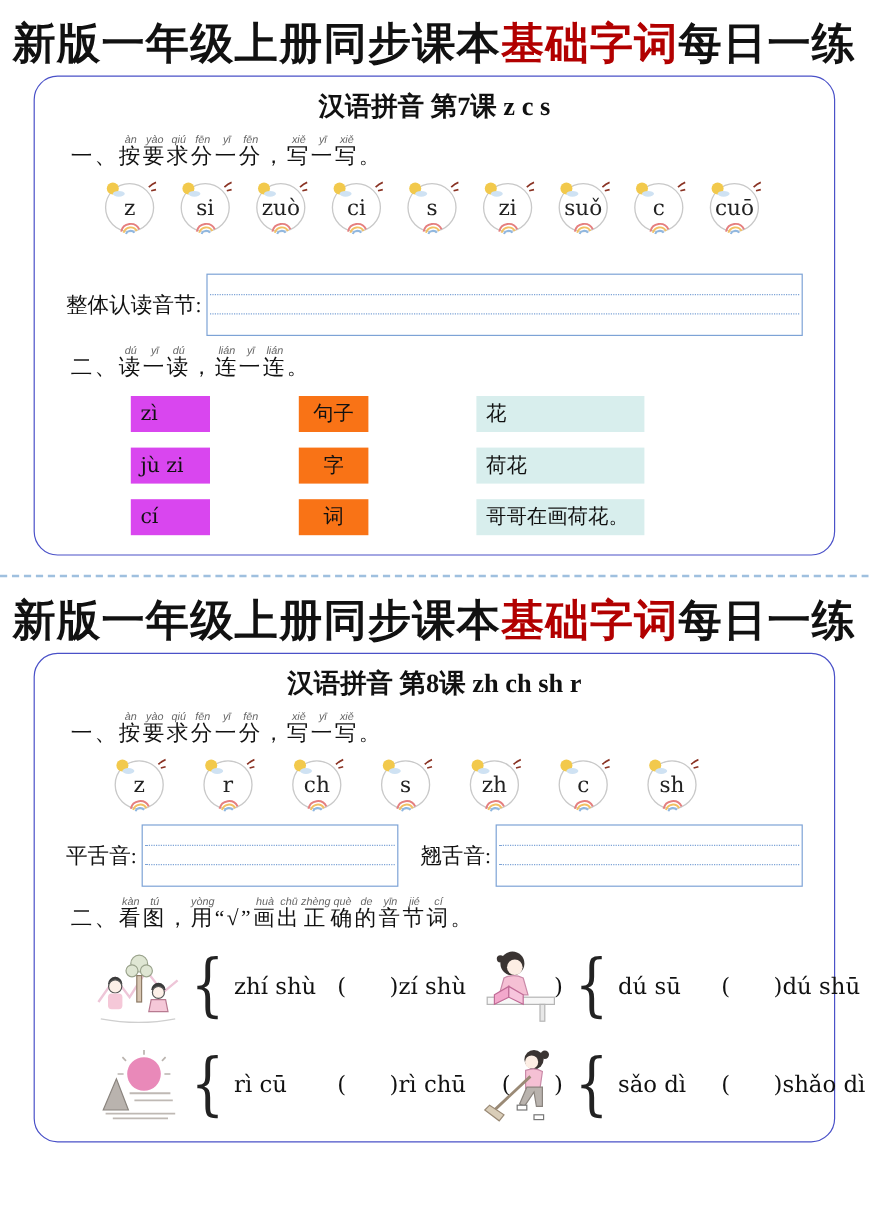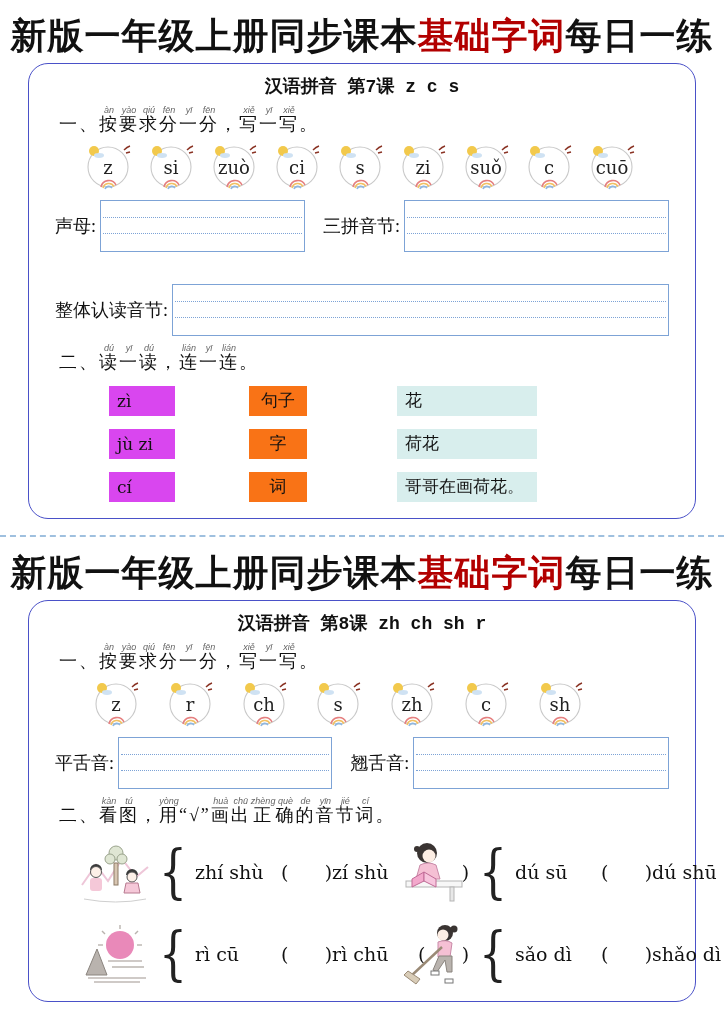--- a/index.html
+++ b/index.html
@@ -3,22 +3,22 @@
 <meta charset="utf-8">
 <style>
   html,body{margin:0;padding:0;background:#ffffff;}
   .page{position:relative;width:724px;height:1024px;background:#fff;overflow:hidden;
         font-family:"Liberation Serif","DejaVu Serif",serif;color:#111;}
   .main-title{text-align:center;font-size:36px;font-weight:bold;letter-spacing:1px;
               margin:14px 0 4px 0;line-height:1.25;}
   .main-title .red{color:#b20000;}
   .sheet{margin:4px 28px 0 28px;border:1.6px solid #4a51c8;border-radius:20px;
          padding:8px 20px 12px 20px;background:#fff;}
-  .section-header{text-align:center;font-family:Liberation Mono, monospace;
-                  font-weight:bold;font-size:18px;margin:2px 0 4px 0;}
+  .section-header{text-align:center;font-family:Liberation Serif, serif;
+                  font-weight:bold;font-size:22px;margin:2px 0 4px 0;}
   .q-heading{font-size:18px;margin:8px 0 2px 10px;letter-spacing:2px;}
   .q-heading rt{font-size:9px;color:#666;font-family:"Liberation Sans",sans-serif;letter-spacing:0;font-style:italic;}
   .q-num{letter-spacing:2px;}
   
   .badge-row{display:flex;align-items:center;margin:8px 0 6px 36px;gap:17px;}
   .badge-row.wide-gap{gap:28px;margin-left:44px;}
   .badge{position:relative;width:46px;height:46px;display:inline-block;}
   .badge svg{position:absolute;inset:0;width:46px;height:46px;}
   .badge-letter{position:absolute;inset:0;display:flex;align-items:center;justify-content:center;
                 font-style:normal;font-family:"DejaVu Serif",serif;font-size:18px;color:#222;}
@@ -214,36 +214,20 @@
     <g fill="none" stroke-width="1.6">
       <path d="M16 43 a8 8 0 0 1 15 -2" stroke="#e57f7f"></path>
       <path d="M18 44 a6 6 0 0 1 11 -1.5" stroke="#f2c063"></path>
       <path d="M20 45 a4 4 0 0 1 7 -1" stroke="#8fb7e0"></path>
     </g>
   </svg>
        <i class="badge-letter">cuō</i>
      </span>
       </div>
 
-    <div class="fill-row">
-      <div class="fill-item">
-        <span class="fill-label">声母:</span>
-        <span class="write-box">
-            <i></i>
-            <i></i>
-          </span>
-      </div>
-      <div class="fill-item">
-        <span class="fill-label">三拼音节:</span>
-        <span class="write-box">
-            <i></i>
-            <i></i>
-          </span>
-      </div>
-    </div>
     <div class="fill-row single">
       <div class="fill-item">
         <span class="fill-label">整体认读音节:</span>
         <span class="write-box">
             <i></i>
             <i></i>
           </span>
       </div>
     </div>
 

